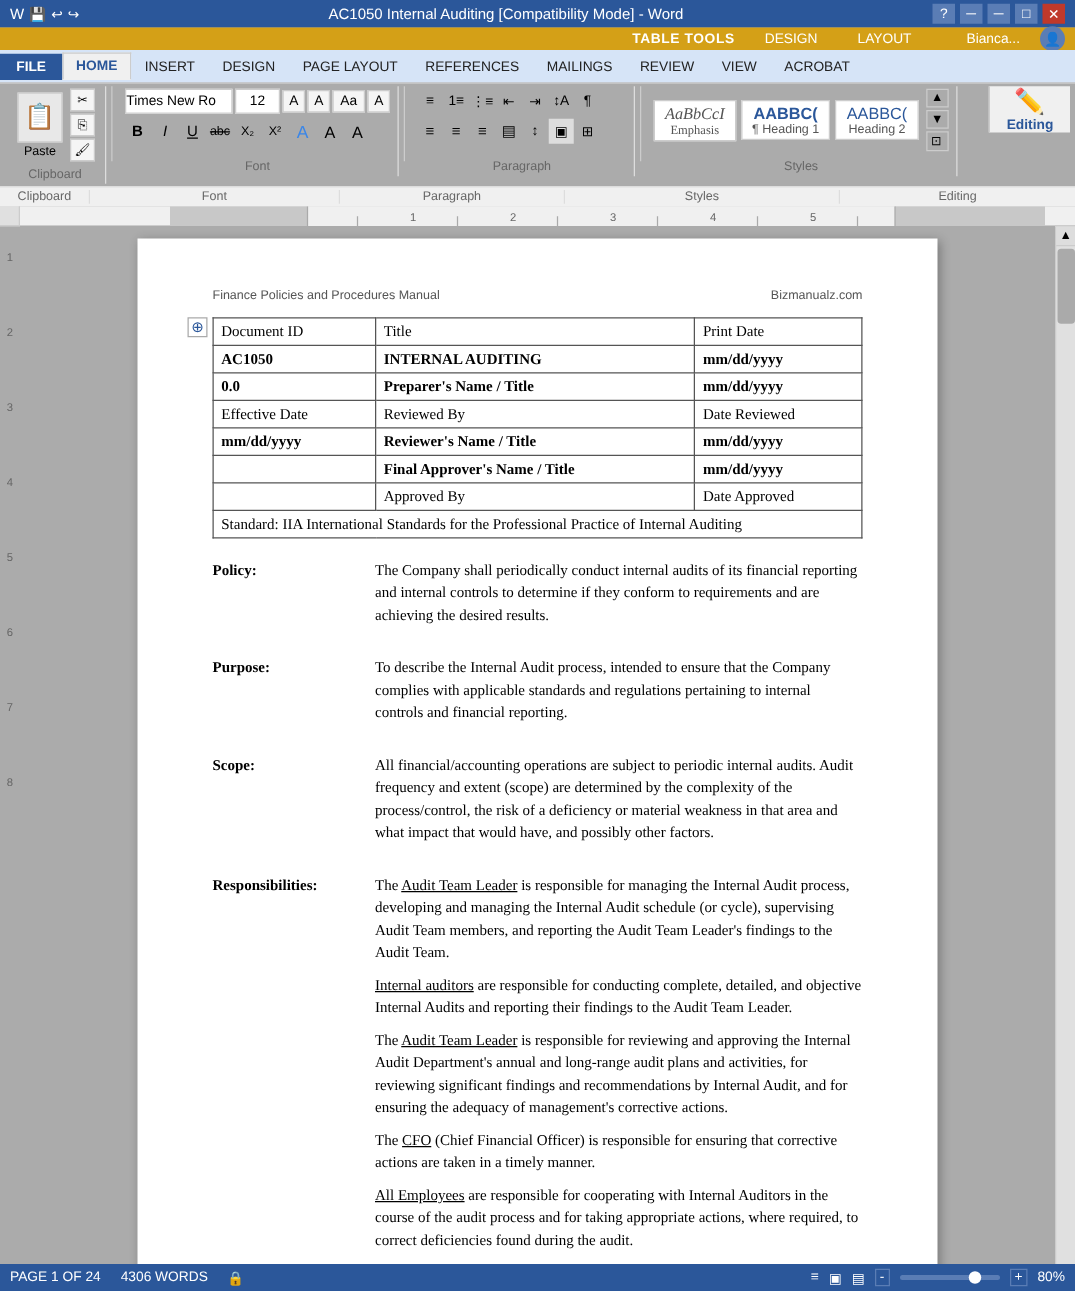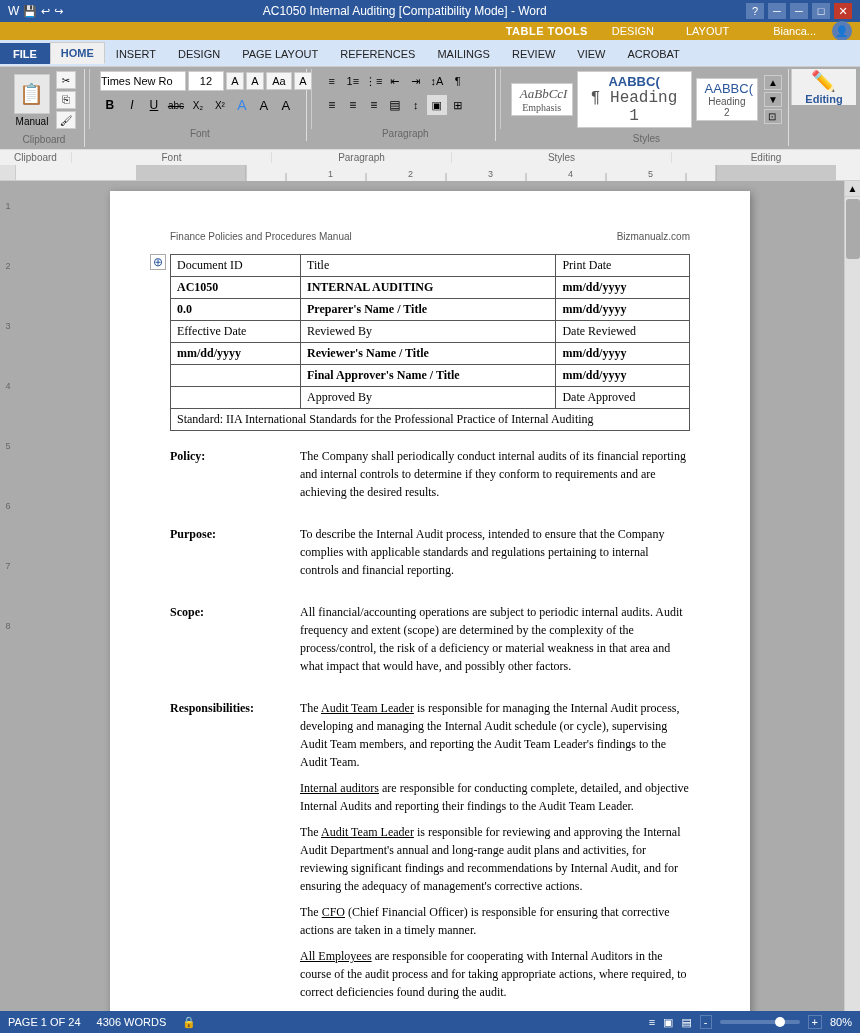--- a/index.html
+++ b/index.html
@@ -418,21 +418,21 @@
     <div class="ribbon-tab">REVIEW</div>
     <div class="ribbon-tab">VIEW</div>
     <div class="ribbon-tab">ACROBAT</div>
   </div>
   <div id="ribbon-content">
 
     <div class="ribbon-group" style="padding-right:8px;">
       <div class="ribbon-group-content" style="padding-bottom:16px;">
         <div class="paste-btn">
           <div class="paste-icon">📋</div>
-          <span style="font-family:Arial,sans-serif;font-size:10px;margin-top:2px;">Manual</span>
+          <span style="font-family:Arial,sans-serif;font-size:10px;margin-top:2px;">Paste</span>
         </div>
         <div style="display:flex;flex-direction:column;gap:2px;">
           <div class="small-btn" style="width:20px;height:18px;font-size:10px;">✂</div>
           <div class="small-btn" style="width:20px;height:18px;font-size:10px;">⎘</div>
           <div class="small-btn" style="width:20px;height:18px;font-size:10px;">🖌</div>
         </div>
       </div>
       <span class="ribbon-group-label">Clipboard</span>
     </div>
 
@@ -497,21 +497,21 @@
 
     <div class="ribbon-group" style="min-width:220px;">
       <div class="ribbon-group-content" style="align-items:flex-start;padding-bottom:16px;flex-direction:column;gap:0;">
         <div style="display:flex;gap:4px;align-items:center;">
           <div class="style-box" style="min-width:60px;">
             <div style="font-style:italic;color:#555;font-size:13px;">AaBbCcI</div>
             <div style="font-size:10px;font-family:Liberation Serif, serif;color:#555;">Emphasis</div>
           </div>
           <div class="style-box" style="min-width:60px;">
             <div style="color:#2b579a;font-weight:bold;font-family:Arial,sans-serif;font-size:13px;">AABBC(</div>
-            <div style="font-size:16px;font-family:Liberation Mono, monospace;color:#555;">¶ Heading 1</div>
+            <div style="font-size:10px;font-family:Liberation Sans, sans-serif;color:#555;">¶ Heading 1</div>
           </div>
           <div class="style-box" style="min-width:60px;">
             <div style="color:#2b579a;font-family:Arial,sans-serif;font-size:13px;">AABBC(</div>
             <div style="font-size:10px;font-family:Arial,sans-serif;color:#555;">Heading 2</div>
           </div>
           <div style="display:flex;flex-direction:column;gap:2px;margin-left:2px;">
             <span style="font-size:10px;cursor:pointer;border:1px solid #ccc;padding:1px 3px;">▲</span>
             <span style="font-size:10px;cursor:pointer;border:1px solid #ccc;padding:1px 3px;">▼</span>
             <span style="font-size:10px;cursor:pointer;border:1px solid #ccc;padding:1px 3px;">⊡</span>
           </div>

